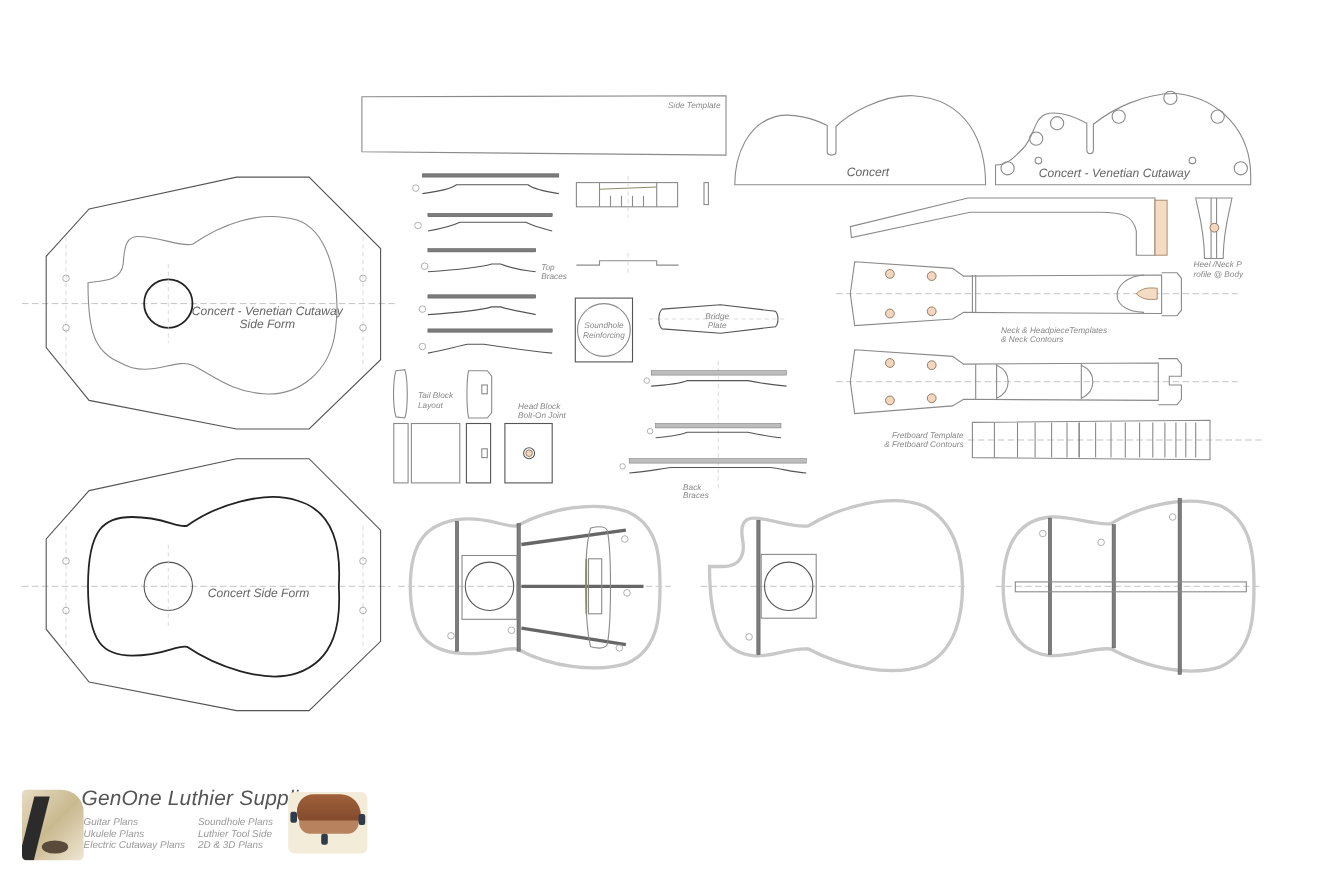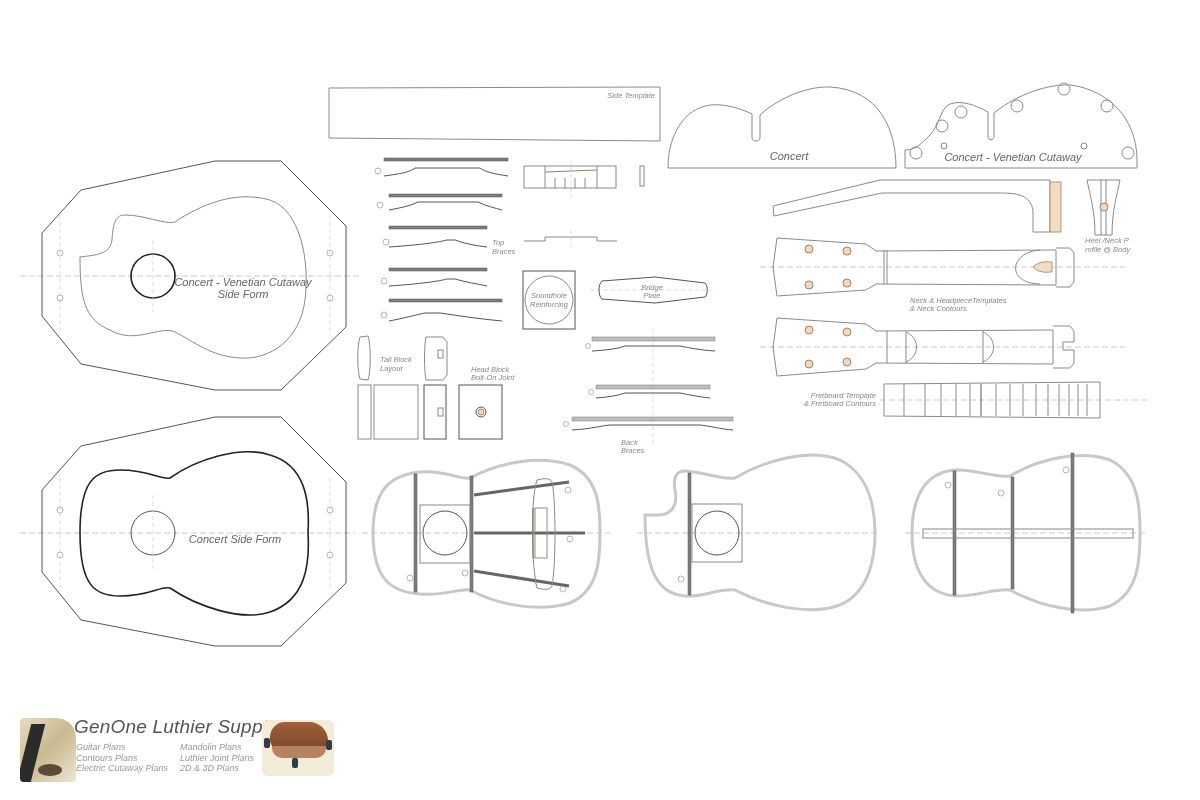--- a/index.html
+++ b/index.html
@@ -291,26 +291,26 @@
 </svg>
 
 <div class="logo">
   <div class="logo-img-left">
     <div class="fb"></div>
       <div class="hole"></div>
   </div>
   <div class="logo-title">GenOne Luthier Supplies</div>
   <div class="logo-col" style="left:58px;">
     <div>Guitar Plans</div>
-    <div>Contours Plans</div>
+    <div>Ukulele Plans</div>
     <div>Electric Cutaway Plans</div>
   </div>
   <div class="logo-col" style="left:162px;">
-    <div>Mandolin Plans</div>
-    <div>Luthier Joint Plans</div>
+    <div>Soundhole Plans</div>
+    <div>Luthier Tool Side</div>
     <div>2D &amp; 3D Plans</div>
   </div>
   <div class="logo-img-right">
     <div class="top"></div>
       <div class="sidewall"></div>
     <div class="clamp" style="left:2px;top:18px;"></div>
     <div class="clamp" style="left:30px;top:38px;"></div>
     <div class="clamp" style="left:64px;top:20px;"></div>
   </div>
 </div>

